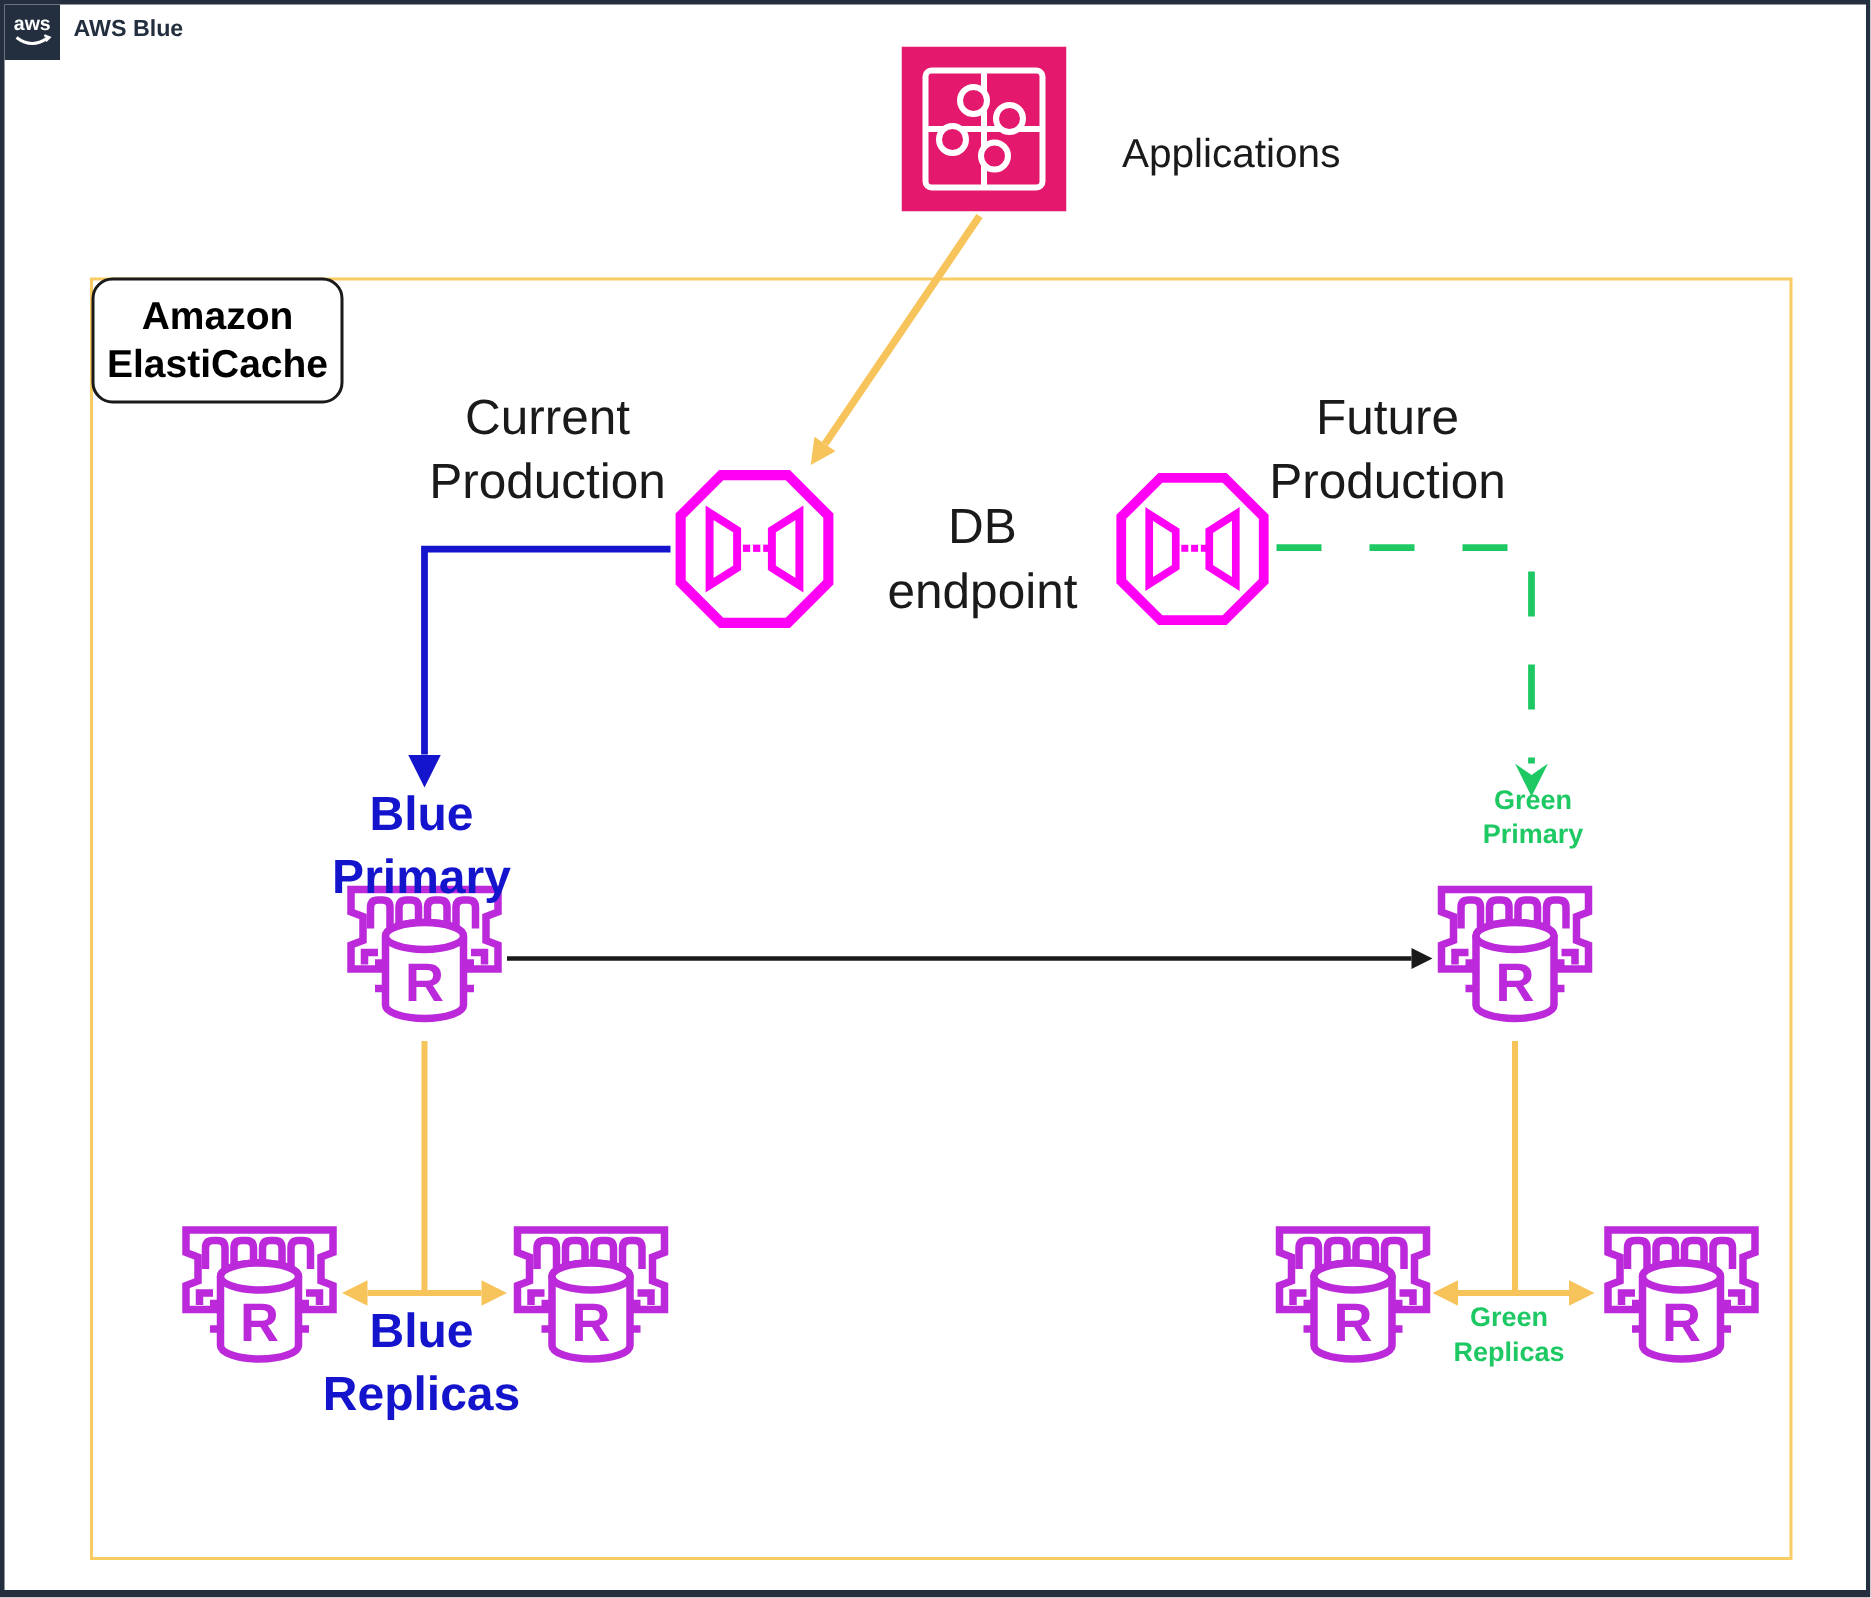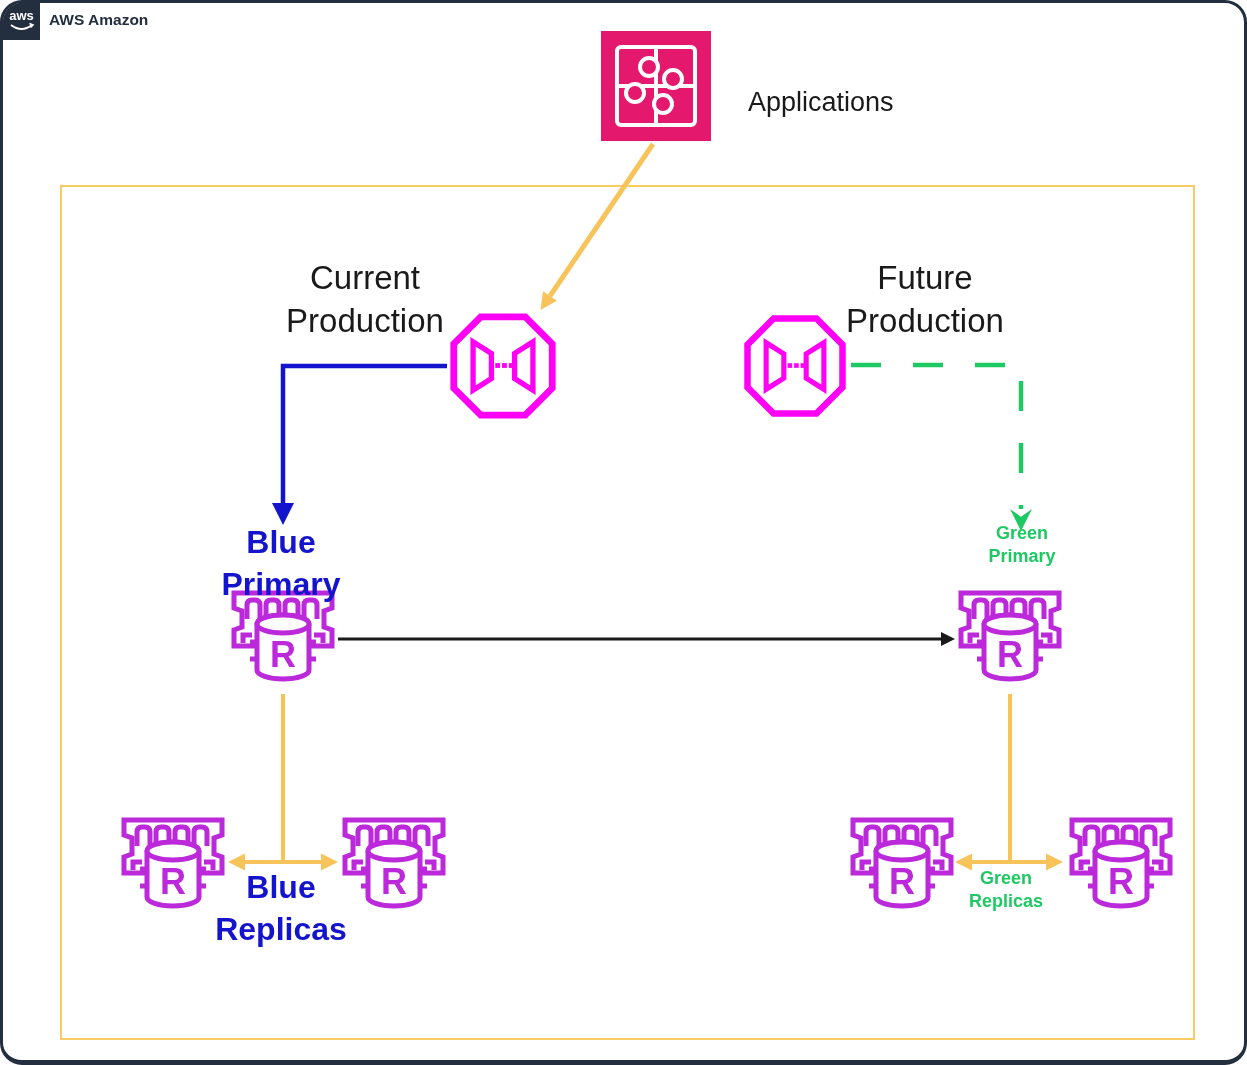--- a/index.html
+++ b/index.html
@@ -1,19 +1,19 @@
 <!DOCTYPE html>
 <html style="--navy: #232F3E; --pink: #E4196E; --magenta: #FF00F5; --purple: #BB29DA; --gold: #F7C45C; --gold-border: #F9CB63; --blue: #1414CC; --green: #1EC964; --ink: #1A1A1A;"><head>
 <meta charset="utf-8">
 <style>
   html,body{margin:0;padding:0;background:#fff;font-family:"Liberation Sans",sans-serif;}
   #canvas{
     position:relative;width:1247px;height:1065px;box-sizing:border-box;
     background:#fff;border-style:solid;border-color:var(--navy);
-    border-width:3px 3px 5px 3px;overflow:hidden;border-radius:22px;
+    border-width:3px 3px 5px 3px;overflow:hidden;
   }
   .abs{position:absolute;}
   
   #aws-logo{left:0;top:0;width:37px;height:37px;background:var(--navy);}
   #aws-cloud-label{left:46px;top:8px;font-size:15.5px;font-weight:bold;color:var(--navy);}
   
   #elasticache-box{
     left:57px;top:182px;width:1131px;height:851px;
     border:2px solid var(--gold-border);background:transparent;
   }
@@ -119,22 +119,24 @@
       </symbol>
     </defs>
   </svg>
 
   <svg class="abs" id="aws-logo" viewBox="0 0 37 37">
     <rect width="37" height="37" style="fill:var(--navy)"></rect>
     <text x="18.5" y="17" text-anchor="middle" font-size="13" font-weight="bold" fill="#fff">aws</text>
     <path d="M8,22 Q18.5,30 29,22" stroke="#fff" stroke-width="2" fill="none"></path>
     <path d="M26.5,20.5 l3.5,1.5 l-2.5,2.5" stroke="#fff" stroke-width="1.6" fill="none"></path>
   </svg>
-  <div class="abs" id="aws-cloud-label">AWS Amazon</div>
+  <div class="abs" id="aws-cloud-label">AWS Blue</div>
 
+  <div class="abs" id="elasticache-label">Amazon
+ElastiCache</div>
 
   <svg class="abs" id="applications-icon" viewBox="0 0 110 110">
     <rect width="110" height="110" style="fill:var(--pink)"></rect>
     <g fill="none" stroke="#fff" stroke-width="4">
       <rect x="16" y="16" width="78" height="78" rx="4"></rect>
       <line x1="55" y1="16" x2="55" y2="94"></line>
       <line x1="16" y1="55" x2="94" y2="55"></line>
     </g>
     <g style="fill:var(--pink)" stroke="#fff" stroke-width="4">
       <circle cx="48" cy="36" r="9"></circle>
@@ -148,20 +150,22 @@
   <svg class="abs" id="endpoint-current-icon" viewBox="0 0 116 116">
       <use href="#sym-endpoint"></use>
     </svg>
   <svg class="abs" id="endpoint-future-icon" viewBox="0 0 116 116">
       <use href="#sym-endpoint"></use>
     </svg>
   <div class="abs lbl" id="current-production-label">Current
 Production</div>
   <div class="abs lbl" id="future-production-label">Future
 Production</div>
+  <div class="abs lbl" id="db-endpoint-label">DB
+endpoint</div>
 
   <svg class="abs node-icon" id="blue-primary-icon" viewBox="0 0 106 98">
       <use href="#sym-node"></use>
     </svg>
   <svg class="abs node-icon" id="green-primary-icon" viewBox="0 0 106 98">
       <use href="#sym-node"></use>
     </svg>
   <div class="abs lbl blue" id="blue-primary-label">Blue
 Primary</div>
   <div class="abs lbl green" id="green-primary-label">Green

